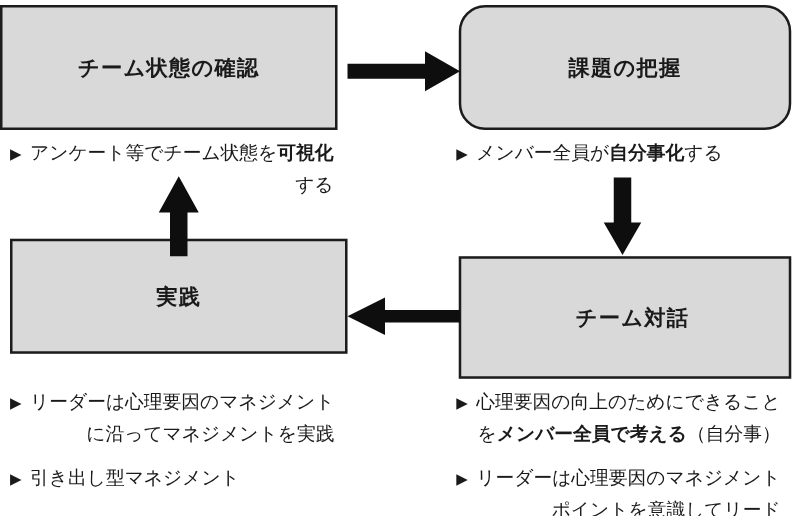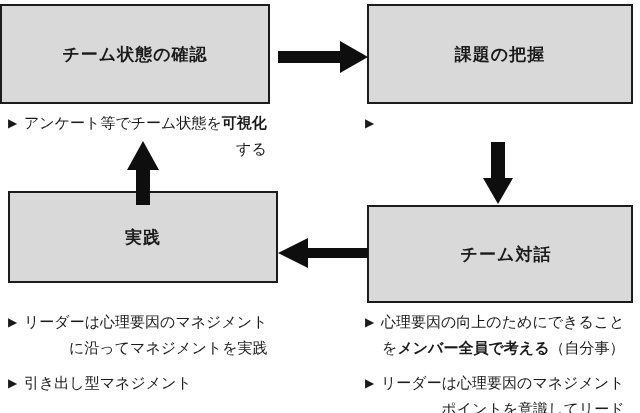--- a/index.html
+++ b/index.html
@@ -28,21 +28,21 @@
     align-items: center;
     justify-content: center;
   }
   .box-title {
     font-size: 17px;
     font-weight: 700;
     letter-spacing: 1px;
     text-align: center;
   }
   #box-team-status-check { left: 0;   top: 4px;   width: 270px; height: 100px; }
-  #box-issue-grasp       { left: 367px; top: 4px;   width: 266px; height: 100px; }
+  #box-issue-grasp       { left: 367px; top: 4px;   width: 266px; height: 100px; border-radius: 21px; }
   #box-practice          { left: 8px;   top: 191px; width: 270px; height: 92px; }
   #box-team-dialogue     { left: 367px; top: 205px; width: 266px; height: 98px; padding-left: 12px; }
 
   .arrows-svg { position: absolute; left: 0; top: 0; }
   .arrow { fill: var(--arrow-color); }
 
   .note {
     position: absolute;
     font-size: 15px;
     line-height: 26px;
@@ -91,20 +91,21 @@
   <div class="note" id="note-team-status-check">
       <div class="note-item">
         <span class="bullet">▶</span>
         <span class="note-text"><span>アンケート等でチーム状態を</span><b>可視化</b><span>
 する</span></span>
       </div>
     </div>
   <div class="note" id="note-issue-grasp">
       <div class="note-item">
         <span class="bullet">▶</span>
+        <span class="note-text"><span>メンバー全員が</span><b>自分事化</b><span>する</span></span>
       </div>
     </div>
   <div class="note" id="note-practice">
       <div class="note-item">
         <span class="bullet">▶</span>
         <span class="note-text"><span>リーダーは心理要因のマネジメント
 に沿ってマネジメントを実践</span></span>
       </div>
       <div class="note-item">
         <span class="bullet">▶</span>

